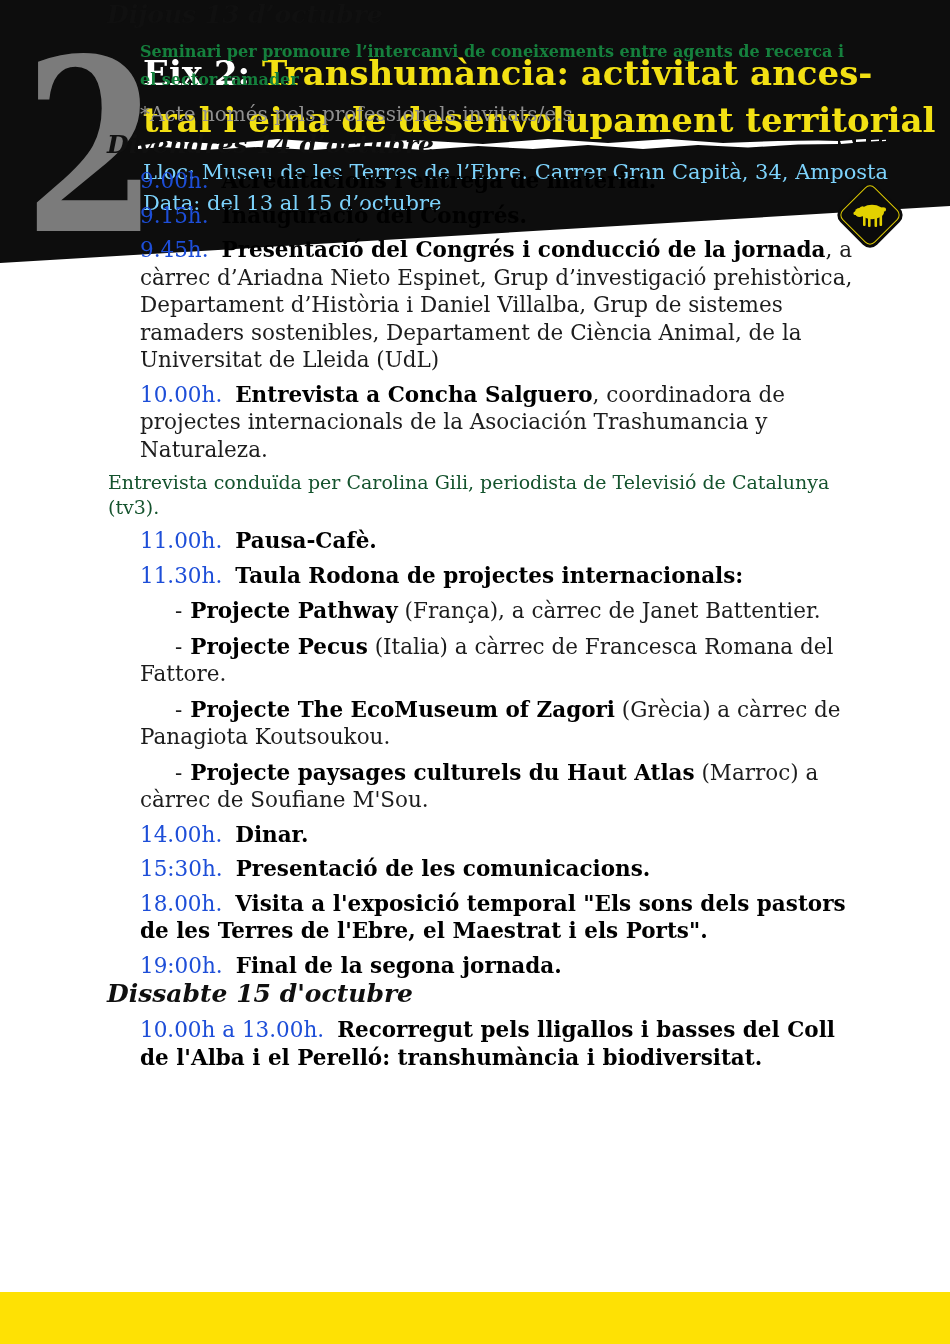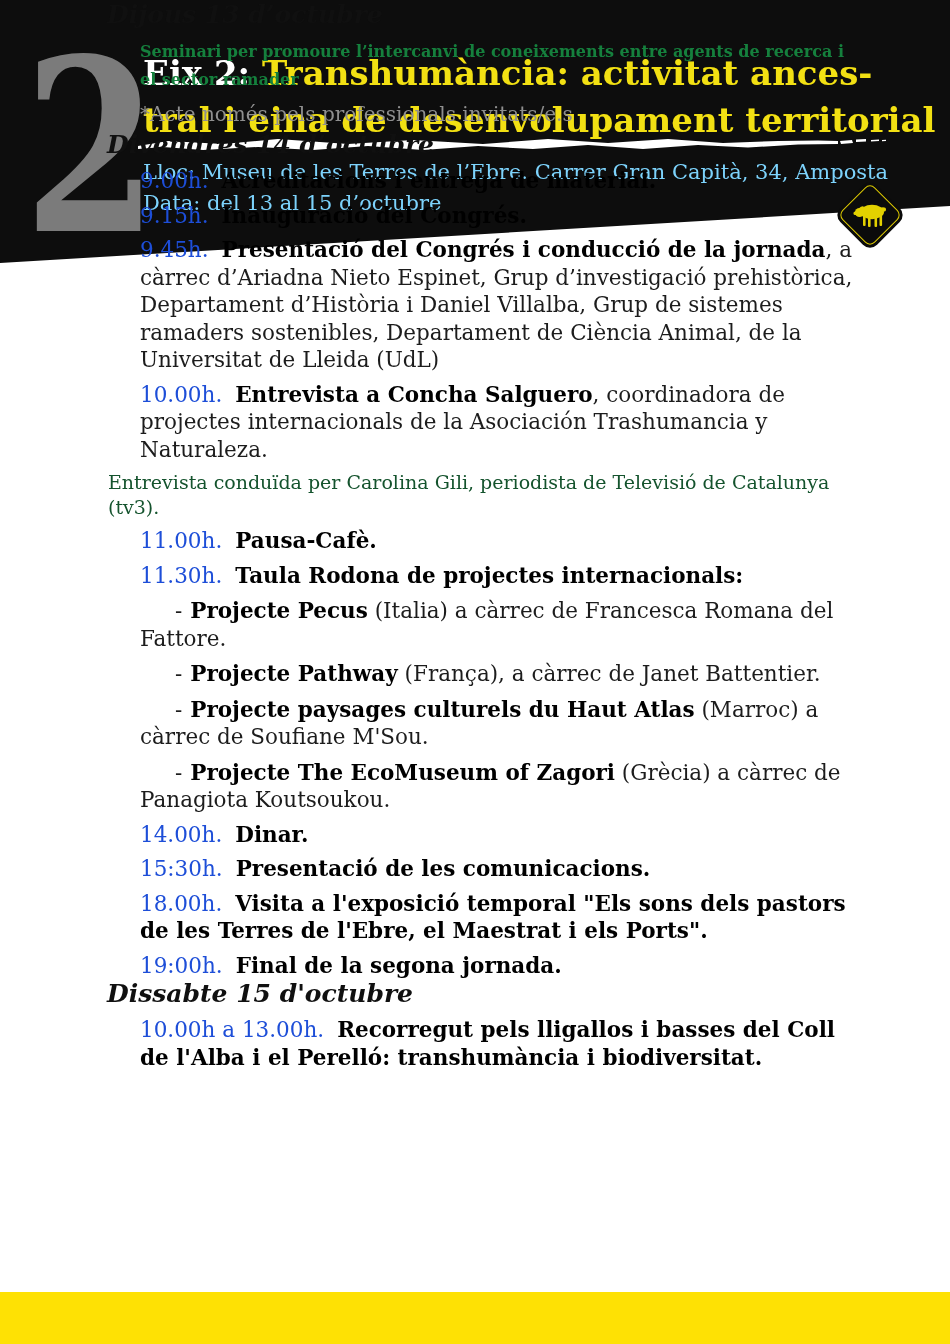--- a/index.html
+++ b/index.html
@@ -151,27 +151,27 @@
 
     <p class="item"><span class="time">9.45h.</span><span class="item-title">Presentació del Congrés i conducció de la jornada</span><span>, a càrrec d’Ariadna Nieto Espinet, Grup d’investigació prehistòrica, Departament d’Història i Daniel Villalba, Grup de sistemes ramaders sostenibles, Departament de Ciència Animal, de la Universitat de Lleida (UdL)</span></p>
 
     <p class="item"><span class="time">10.00h.</span><span class="item-title">Entrevista a Concha Salguero</span><span>, coordinadora de projectes internacionals de la Asociación Trashumancia y Naturaleza.</span></p>
     <p class="item-note">Entrevista conduïda per Carolina Gili, periodista de Televisió de Catalunya (tv3).</p>
 
     <p class="item"><span class="time">11.00h.</span><span class="item-title">Pausa-Cafè.</span><span></span></p>
 
     <p class="item"><span class="time">11.30h.</span><span class="item-title">Taula Rodona de projectes internacionals:</span><span></span></p>
 
+    <p class="subitem"><span class="bullet">-</span><span class="item-title">Projecte Pathway</span><span> (França), a càrrec de Janet Battentier.</span></p>
+
     <p class="subitem"><span class="bullet">-</span><span class="item-title">Projecte Pecus</span><span> (Italia) a càrrec de Francesca Romana del Fattore.</span></p>
 
-    <p class="subitem"><span class="bullet">-</span><span class="item-title">Projecte Pathway</span><span> (França), a càrrec de Janet Battentier.</span></p>
+    <p class="subitem"><span class="bullet">-</span><span class="item-title">Projecte The EcoMuseum of Zagori</span><span> (Grècia) a càrrec de Panagiota Koutsoukou.</span></p>
 
     <p class="subitem"><span class="bullet">-</span><span class="item-title">Projecte paysages culturels du Haut Atlas</span><span> (Marroc) a càrrec de Soufiane M'Sou.</span></p>
-
-    <p class="subitem"><span class="bullet">-</span><span class="item-title">Projecte The EcoMuseum of Zagori</span><span> (Grècia) a càrrec de Panagiota Koutsoukou.</span></p>
 
     <p class="item"><span class="time">14.00h.</span><span class="item-title">Dinar.</span><span></span></p>
 
     <p class="item"><span class="time">15:30h.</span><span class="item-title">Presentació de les comunicacions.</span><span></span></p>
 
     <p class="item"><span class="time">18.00h.</span><span class="item-title">Visita a l'exposició temporal "Els sons dels pastors de les Terres de l'Ebre, el Maestrat i els Ports".</span><span></span></p>
 
     <p class="item"><span class="time">19:00h.</span><span class="item-title">Final de la segona jornada.</span><span></span></p>
 
     <h2 class="day day3-heading">Dissabte 15 d'octubre</h2>

